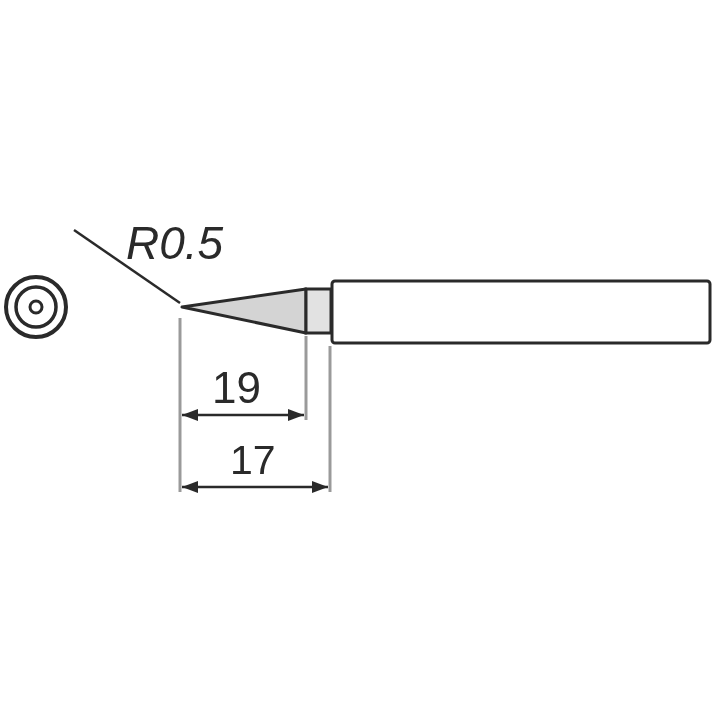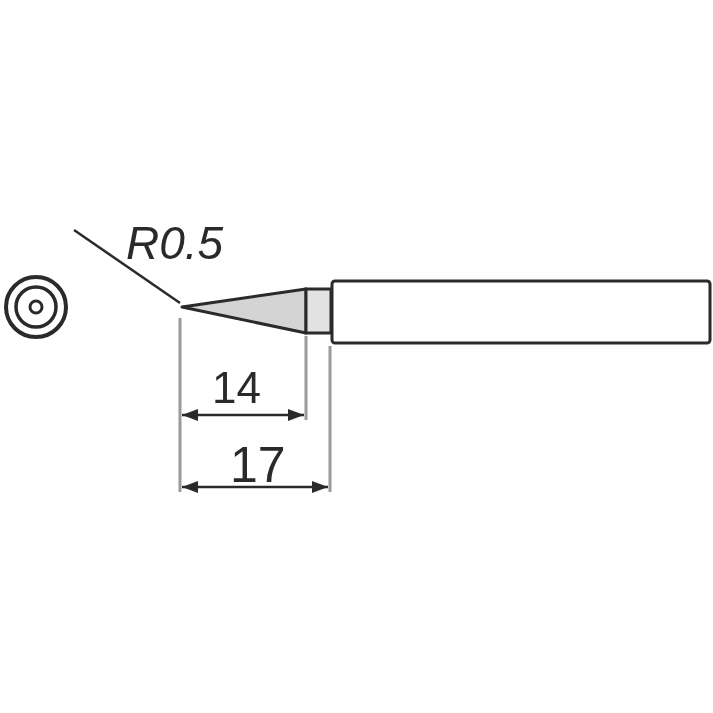--- a/index.html
+++ b/index.html
@@ -1,21 +1,21 @@
 <!DOCTYPE html>
 <html><head>
   <meta charset="utf-8">
   <style>
     html, body { margin: 0; padding: 0; background: #ffffff; }
     body { width: 713px; height: 713px; position: relative; overflow: hidden; font-family: "Liberation Sans", sans-serif; }
     #drawing { position: absolute; left: 0; top: 0; width: 713px; height: 713px; }
     .lbl { position: absolute; color: #2a2a2a; font-family: "Liberation Sans", sans-serif; line-height: 1; white-space: nowrap; }
     #radius-label { left: 126px; top: 220px; font-size: 46px; font-style: italic; }
     #dim-14-label { left: 212px; top: 366px; font-size: 44px; }
-    #dim-17-label { left: 230px; top: 440px; font-size: 50px; }
+    #dim-17-label { left: 230px; top: 440px; font-size: 41px; }
   </style>
 </head>
 <body>
 
 <svg id="drawing" viewBox="0 0 713 713" xmlns="http://www.w3.org/2000/svg">
 
   <g stroke="#2a2a2a" fill="none">
     <circle cx="36" cy="307" r="30" stroke-width="4"></circle>
     <circle cx="36" cy="307" r="20" stroke-width="3.5"></circle>
     <circle cx="36" cy="307" r="6" stroke-width="3"></circle>
@@ -42,14 +42,14 @@
   </g>
 
   <g stroke="#2a2a2a" stroke-width="2.5" fill="#2a2a2a">
     <line x1="182" y1="487" x2="328" y2="487"></line>
     <polygon points="182,487 198,481 198,493" stroke="none"></polygon>
     <polygon points="328,487 312,481 312,493" stroke="none"></polygon>
   </g>
 </svg>
 
 <div class="lbl" id="radius-label">R0.5</div>
-<div class="lbl" id="dim-14-label">14</div>
+<div class="lbl" id="dim-14-label">19</div>
 <div class="lbl" id="dim-17-label">17</div>
 
 </body></html>

